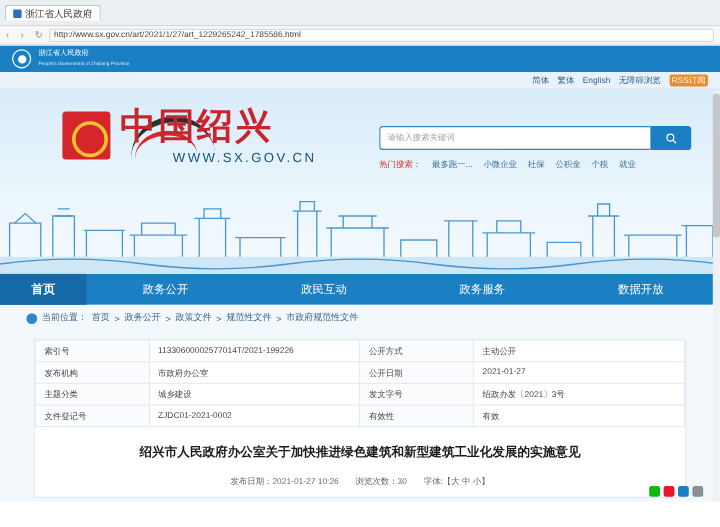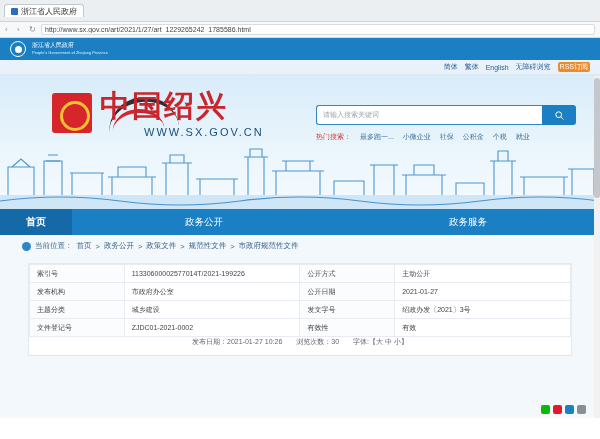--- a/index.html
+++ b/index.html
@@ -21,21 +21,21 @@
   .topbar{height:22px;background:#1b7fc4;display:flex;align-items:center;padding:0 10px;box-sizing:border-box;gap:6px;}
   .emblem{width:14px;height:14px;border-radius:50%;border:1px solid #fff;display:flex;align-items:center;justify-content:center;}
   .emblem i{display:block;width:7px;height:7px;background:#fff;border-radius:50%;}
   .gov-title{color:#fff;font-size:6px;line-height:7px;}
   .gov-title .t2{font-size:4px;opacity:.85;}
 
   .utilbar{height:15px;background:#e9f2fa;display:flex;align-items:center;justify-content:flex-end;gap:7px;padding:0 10px;box-sizing:border-box;border-bottom:1px solid #dae7f2;}
   .utilbar span{font-size:7px;color:#2b5f93;}
   .rss{background:#ec8b2b;color:#fff !important;border-radius:2px;padding:0 2px;font-size:6px;}
 
-  .hero{position:relative;height:134px;background:linear-gradient(#d9ecfa 0%,#eaf5fc 55%,#f6fbff 100%);overflow:hidden;}
+  .hero{position:relative;height:153px;background:linear-gradient(#d9ecfa 0%,#eaf5fc 55%,#f6fbff 100%);overflow:hidden;}
   .crest{position:absolute;left:52px;top:18px;width:40px;height:40px;}
   .crest .star{position:absolute;left:0;top:0;width:40px;height:40px;background:#d6262c;border-radius:3px;}
   .crest .gear{position:absolute;left:8px;top:8px;width:24px;height:24px;border:3px solid #f2c230;border-radius:50%;}
   .brand{position:absolute;left:100px;top:14px;}
   .brand .cn{font-family:"Liberation Serif",serif;font-weight:bold;font-size:30px;color:#c8262c;letter-spacing:2px;line-height:34px;}
   .brand .sub{font-size:9px;color:#17507f;letter-spacing:1px;margin-top:2px;}
   .brand .dom{font-size:11px;color:#17507f;letter-spacing:2px;margin-top:3px;margin-left:44px;}
   .wave{position:absolute;left:108px;top:22px;width:70px;height:34px;border-top:5px solid #0e0e0e;border-radius:60% 60% 0 0 / 100% 100% 0 0;transform:rotate(-6deg);opacity:.85;}
   .wave2{position:absolute;left:112px;top:34px;width:52px;height:22px;border-top:4px solid #d6262c;border-radius:60% 60% 0 0 / 100% 100% 0 0;transform:rotate(-4deg);}
 
@@ -178,21 +178,23 @@
           <path d="M524 58 V40 h40 V58 M520 40 h48"></path>
           <path d="M572 58 V32 h22 V58 M568 32 h30"></path>
           <path d="M0 64 q60 -8 120 0 t120 0 t120 0 t120 0 t120 0"></path>
         </g>
       </svg>
     </div>
 
     <div class="nav">
       <div class="home">首页</div>
       <div class="item">政务公开</div>
+      <div class="item">政民互动</div>
       <div class="item">政务服务</div>
+      <div class="item">数据开放</div>
     </div>
 
     <div class="crumb">
       <span class="dot"></span>
       <span>当前位置：</span>
       <a href="#">首页</a>
       <span>&gt;</span>
       <a href="#">政务公开</a>
       <span>&gt;</span>
       <a href="#">政策文件</a>
@@ -225,20 +227,21 @@
         </tr>
         <tr>
           <td class="k">文件登记号</td>
           <td class="v">ZJDC01-2021-0002</td>
           <td class="k">有效性</td>
           <td class="v">有效</td>
         </tr>
       </tbody>
         </table>
 
+      <div class="doctitle">绍兴市人民政府办公室关于加快推进绿色建筑和新型建筑工业化发展的实施意见</div>
 
       <div class="docfoot">
         <span>发布日期：2021-01-27 10:26</span>
         <span>浏览次数：30</span>
         <span>字体:【大 中 小】</span>
       </div>
 
       <div class="shares">
         <i style="background:#09bb07"></i>
         <i style="background:#e6162d"></i>

